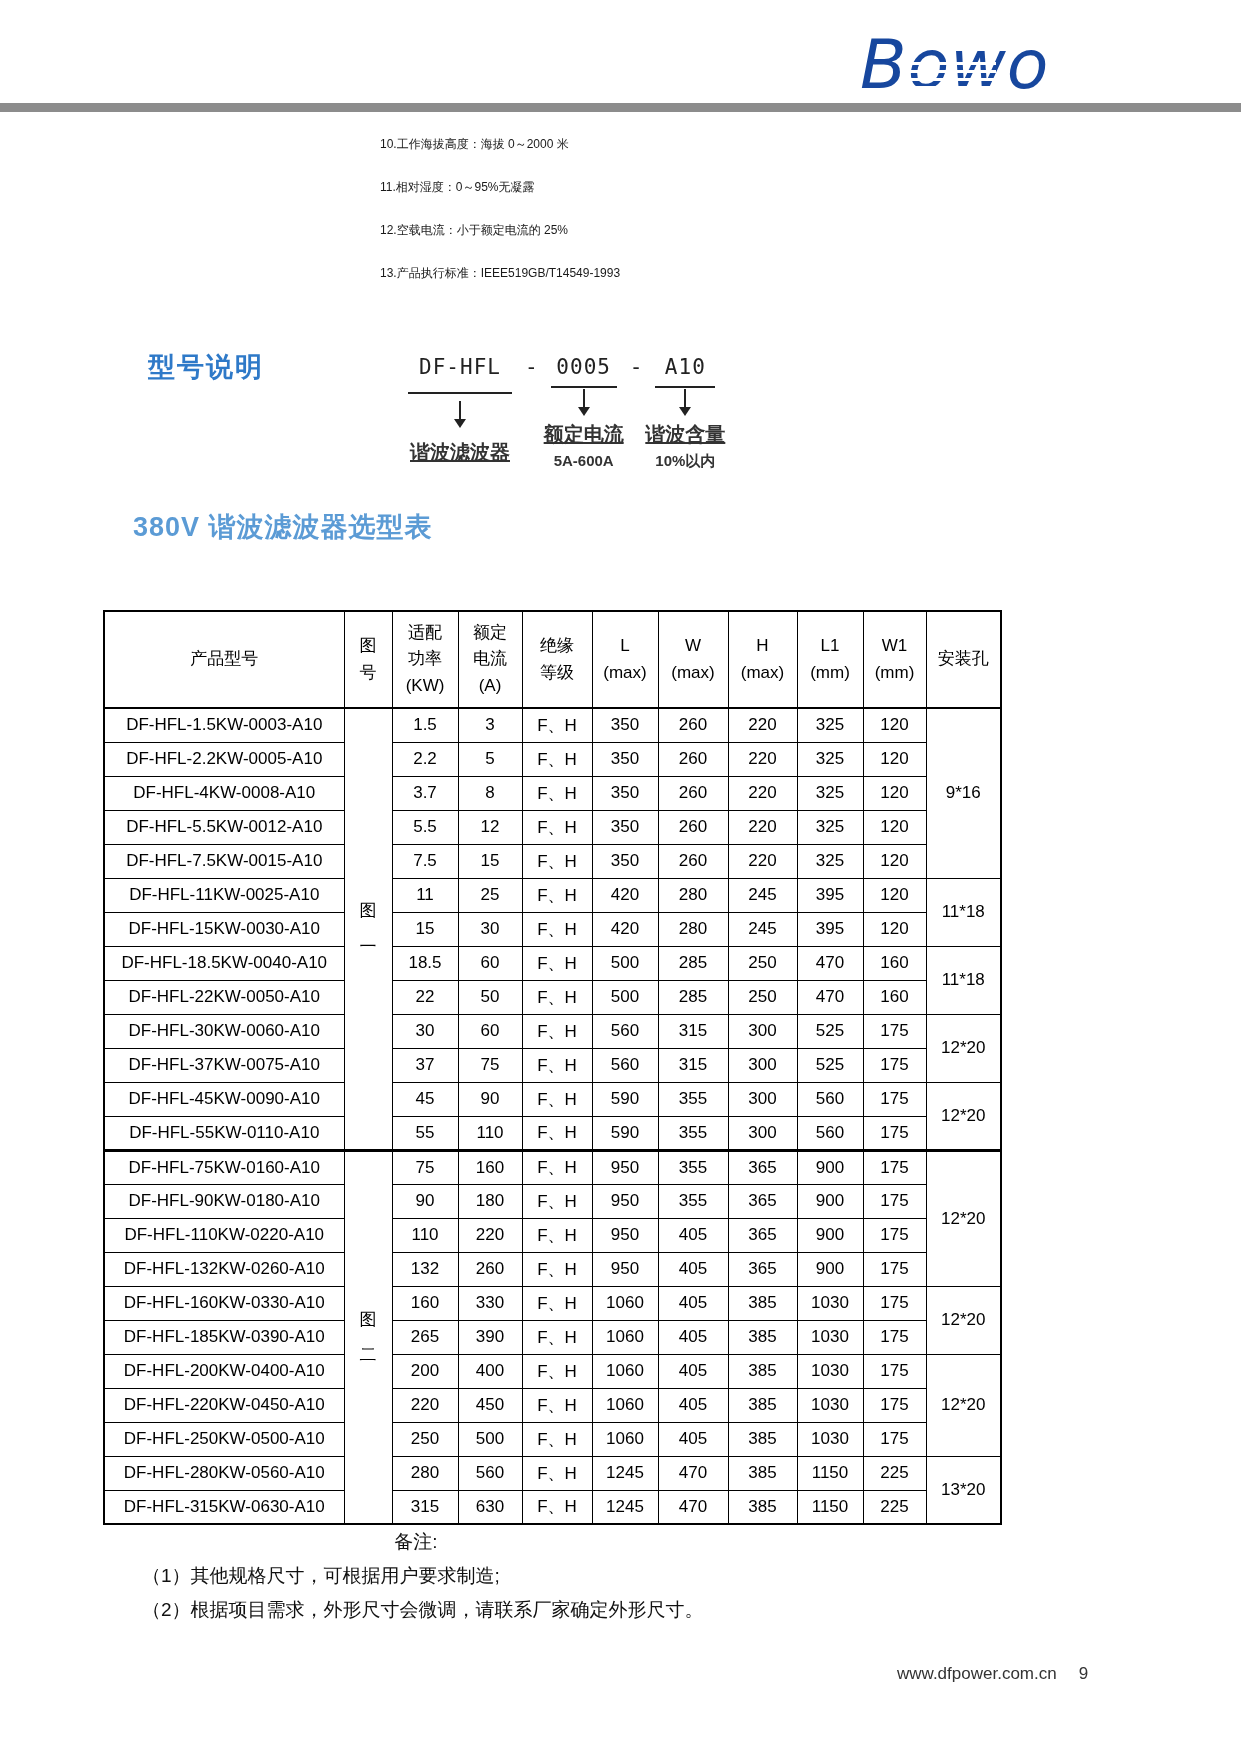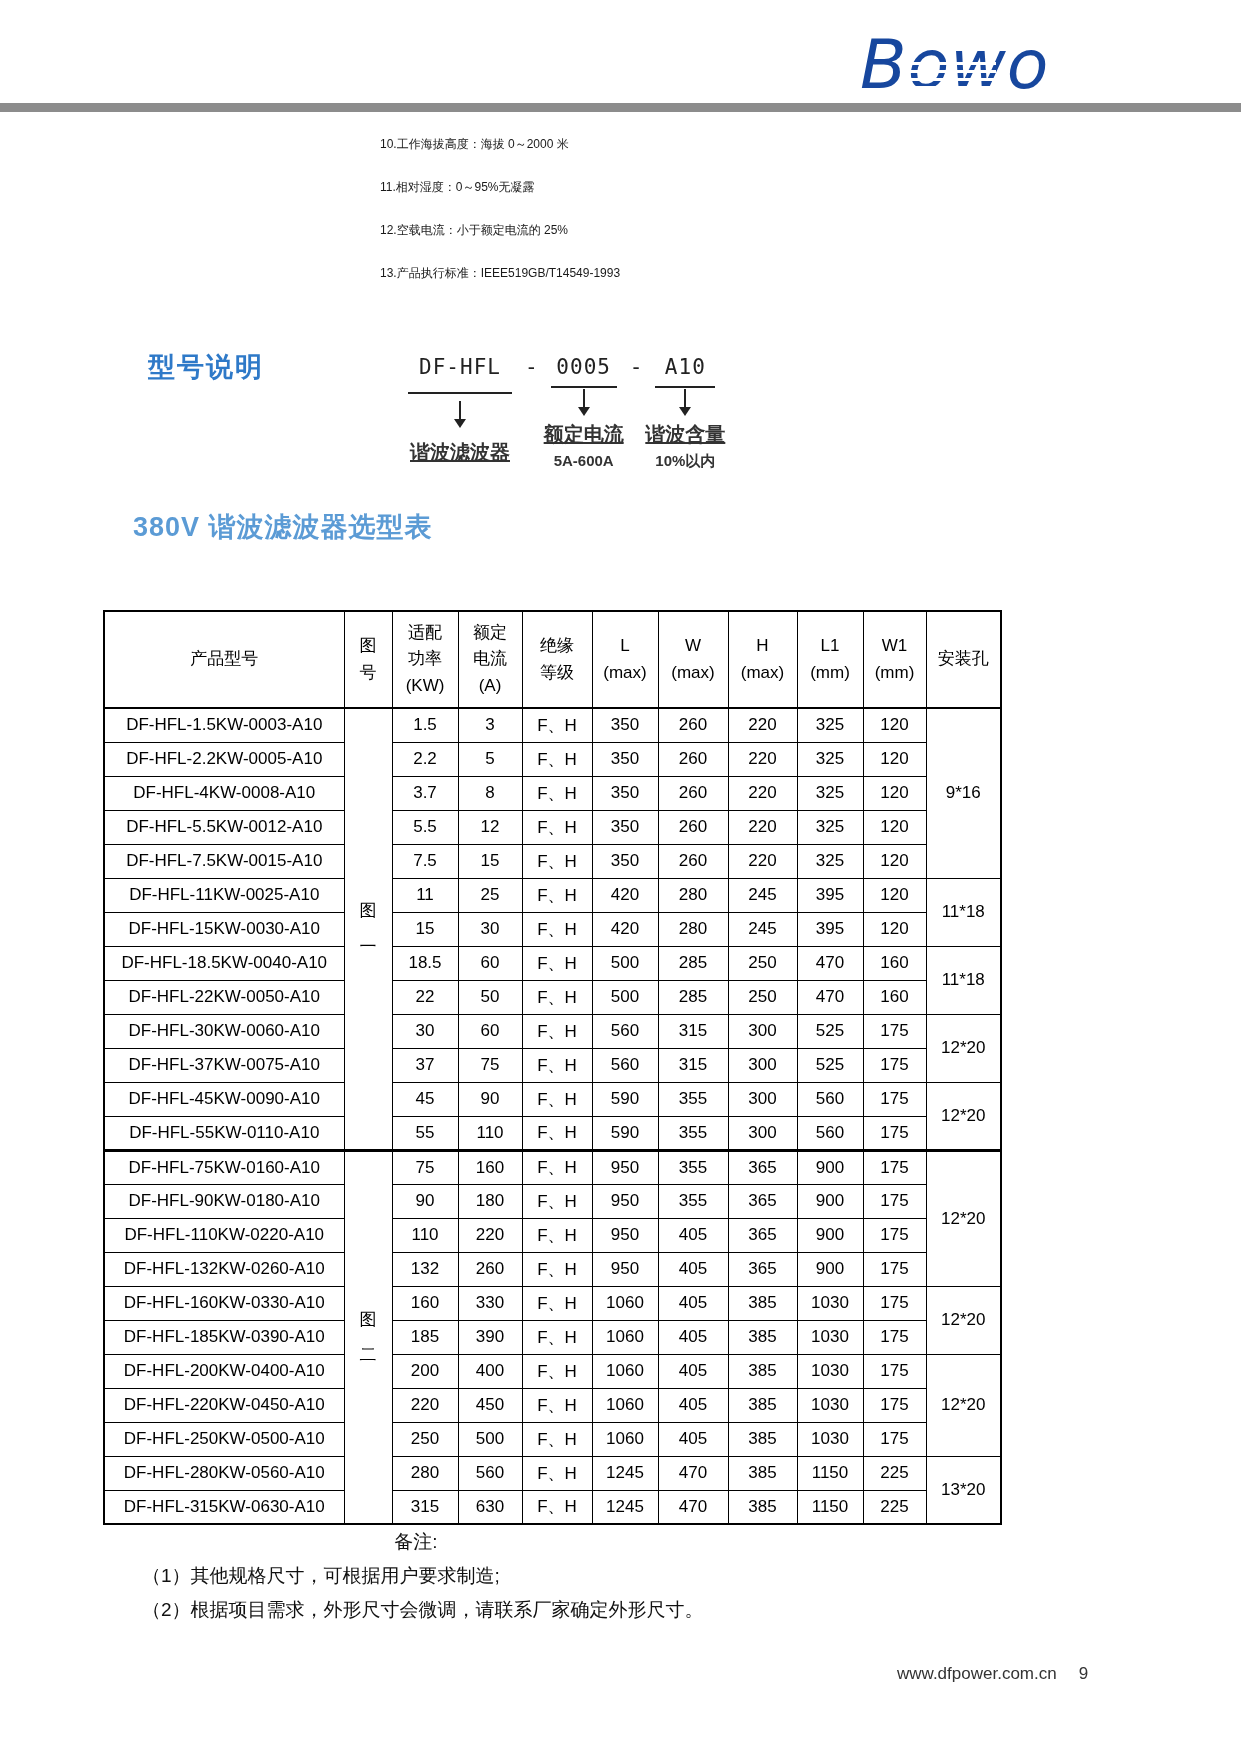--- a/index.html
+++ b/index.html
@@ -366,21 +366,21 @@
           <td>F、H</td>
           <td>1060</td>
           <td>405</td>
           <td>385</td>
           <td>1030</td>
           <td>175</td>
           <td rowspan="2">12*20</td>
         </tr>
         <tr>
           <td>DF-HFL-185KW-0390-A10</td>
-          <td>185</td>
+          <td>265</td>
           <td>390</td>
           <td>F、H</td>
           <td>1060</td>
           <td>405</td>
           <td>385</td>
           <td>1030</td>
           <td>175</td>
         </tr>
         <tr>
           <td>DF-HFL-200KW-0400-A10</td>

